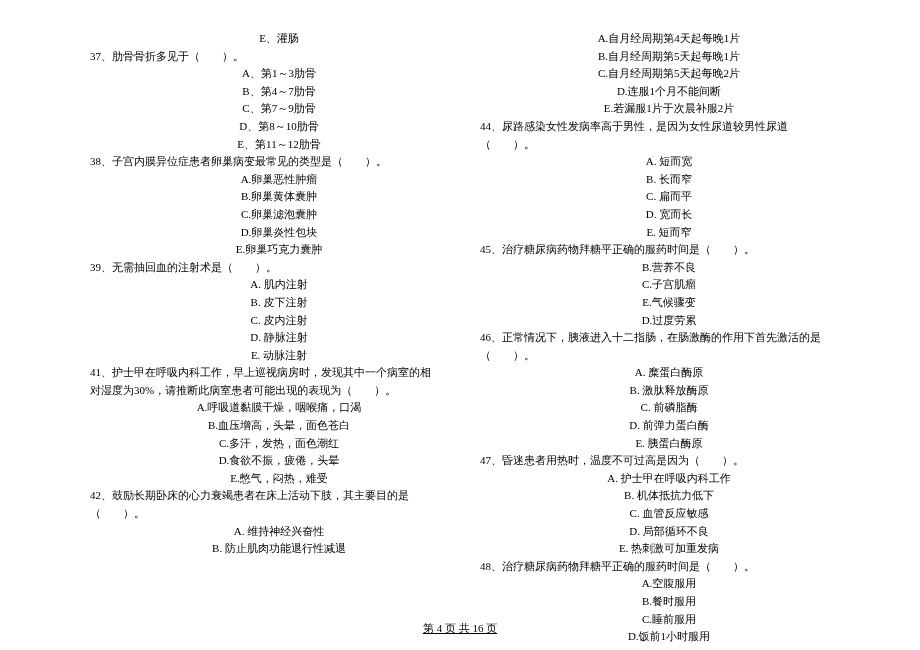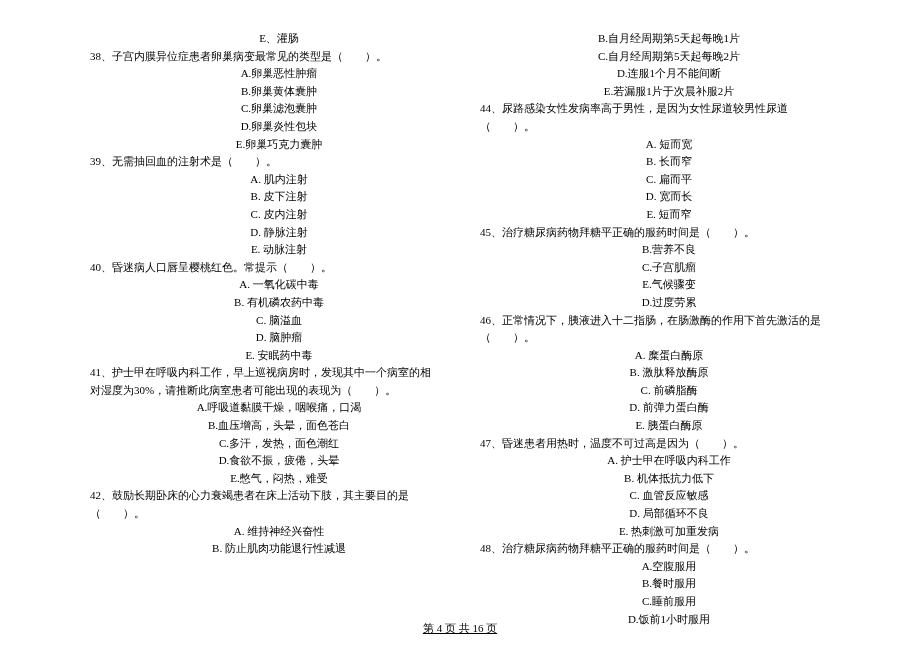--- a/index.html
+++ b/index.html
@@ -50,47 +50,47 @@
   </style>
 </head>
 <body>
 
 <div class="columns">
   <div class="col" id="left-col">
       <div class="option-group">
         <span class="option">E、灌肠</span>
       </div>
       <div class="question">
+        <span class="stem"><span>37、</span><span>肋骨骨折多见于（　　）。</span></span>
+        <div class="option-group">
+          <span class="option">A、第1～3肋骨</span>
+          <span class="option">B、第4～7肋骨</span>
+          <span class="option">C、第7～9肋骨</span>
+          <span class="option">D、第8～10肋骨</span>
+          <span class="option">E、第11～12肋骨</span>
+        </div>
+      </div>
+      <div class="question">
         <span class="stem"><span>38、</span><span>子宫内膜异位症患者卵巢病变最常见的类型是（　　）。</span></span>
         <div class="option-group">
           <span class="option">A.卵巢恶性肿瘤</span>
           <span class="option">B.卵巢黄体囊肿</span>
           <span class="option">C.卵巢滤泡囊肿</span>
           <span class="option">D.卵巢炎性包块</span>
           <span class="option">E.卵巢巧克力囊肿</span>
         </div>
       </div>
       <div class="question">
         <span class="stem"><span>39、</span><span>无需抽回血的注射术是（　　）。</span></span>
         <div class="option-group">
           <span class="option">A. 肌内注射</span>
           <span class="option">B. 皮下注射</span>
           <span class="option">C. 皮内注射</span>
           <span class="option">D. 静脉注射</span>
           <span class="option">E. 动脉注射</span>
-        </div>
-      </div>
-      <div class="question">
-        <span class="stem"><span>40、</span><span>昏迷病人口唇呈樱桃红色。常提示（　　）。</span></span>
-        <div class="option-group">
-          <span class="option">A. 一氧化碳中毒</span>
-          <span class="option">B. 有机磷农药中毒</span>
-          <span class="option">C. 脑溢血</span>
-          <span class="option">D. 脑肿瘤</span>
-          <span class="option">E. 安眠药中毒</span>
         </div>
       </div>
       <div class="question">
         <span class="stem"><span>41、</span><span>护士甲在呼吸内科工作，早上巡视病房时，发现其中一个病室的相对湿度为30%，请推断此病室患者可能出现的表现为（　　）。</span></span>
         <div class="option-group">
           <span class="option">A.呼吸道黏膜干燥，咽喉痛，口渴</span>
           <span class="option">B.血压增高，头晕，面色苍白</span>
           <span class="option">C.多汗，发热，面色潮红</span>
           <span class="option">D.食欲不振，疲倦，头晕</span>
           <span class="option">E.憋气，闷热，难受</span>
@@ -99,20 +99,21 @@
       <div class="question">
         <span class="stem"><span>42、</span><span>鼓励长期卧床的心力衰竭患者在床上活动下肢，其主要目的是（　　）。</span></span>
         <div class="option-group">
           <span class="option">A. 维持神经兴奋性</span>
           <span class="option">B. 防止肌肉功能退行性减退</span>
         </div>
       </div>
     </div>
   <div class="col" id="right-col">
       <div class="option-group">
+        <span class="option">A.自月经周期第4天起每晚1片</span>
         <span class="option">B.自月经周期第5天起每晚1片</span>
         <span class="option">C.自月经周期第5天起每晚2片</span>
         <span class="option">D.连服1个月不能间断</span>
         <span class="option">E.若漏服1片于次晨补服2片</span>
       </div>
       <div class="question">
         <span class="stem"><span>44、</span><span>尿路感染女性发病率高于男性，是因为女性尿道较男性尿道（　　）。</span></span>
         <div class="option-group">
           <span class="option">A. 短而宽</span>
           <span class="option">B. 长而窄</span>

